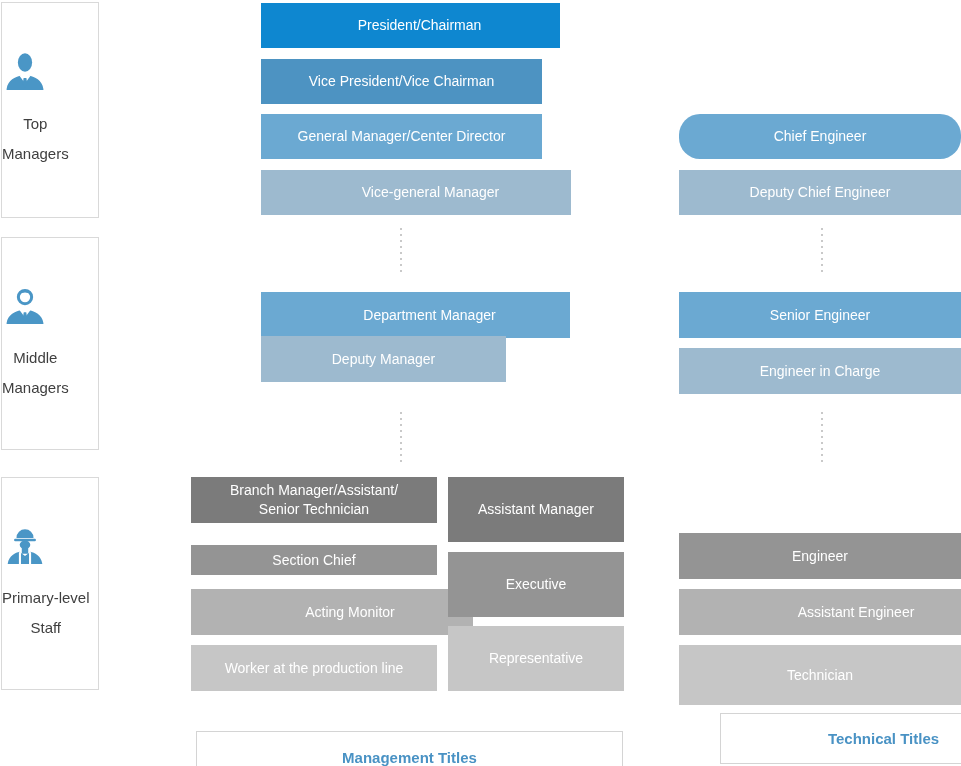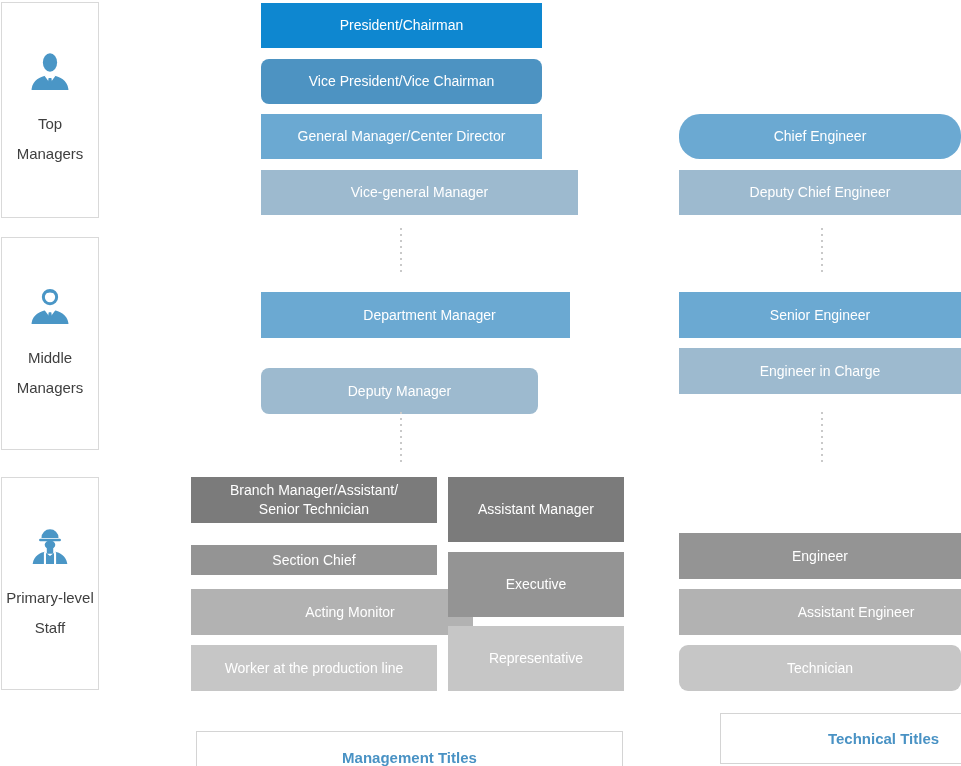--- a/index.html
+++ b/index.html
@@ -17,21 +17,21 @@
   }
   
   .group-box {
     position: absolute;
     left: 1px;
     width: 96px;
     background: #ffffff;
     border: 1px solid #d9d9d9;
     display: flex;
     flex-direction: column;
-    align-items: center;
+    align-items: flex-start;
     justify-content: center;
   }
   .group-icon { width: 46px; height: 46px; }
   .group-label {
     margin-top: 12px;
     font-size: 15px;
     color: #3f3f3f;
     text-align: center;
     white-space: pre-line;
     line-height: 30px;
@@ -41,21 +41,21 @@
     position: absolute;
     display: flex;
     align-items: center;
     justify-content: center;
     color: #ffffff;
     font-size: 14px;
     line-height: 19px;
     text-align: center;
     white-space: pre-line;
   }
-  .c-blue1 { background: #0e87d0; }
+  .c-blue1 { background: #0e87d0; padding-left: 18px; }
   .c-blue2 { background: #4d93c2; }
   .c-blue3 { background: #6ba9d2; }
   .c-blue4 { background: #9dbacf; }
   .c-gray1 { background: #7b7b7b; }
   .c-gray2 { background: #949494; }
   .c-gray3 { background: #b2b2b2; padding-left: 36px; }
   .c-gray4 { background: #c6c6c6; }
   
   .dotline {
     position: absolute;
@@ -114,28 +114,28 @@
       <rect class="fill" x="17.2" y="19" width="5.6" height="6"></rect>
       <path class="fill" d="M5 33.5 C6 26.5 12 24 15.2 23.2 L20 27 L24.8 23.2 C28 24 34 26.5 35 33.5 L35 34 L5 34 Z"></path>
       <rect x="14.7" y="23.6" width="1.8" height="10.4" fill="#ffffff"></rect>
       <rect x="23.5" y="23.6" width="1.8" height="10.4" fill="#ffffff"></rect>
     </svg>
     <div class="group-label">Primary-level
 Staff</div>
   </div>
 
   <div class="node c-blue1" style="left:261px;top:3px;width:281px;height:45px;">President/Chairman</div>
-  <div class="node c-blue2" style="left:261px;top:59px;width:281px;height:45px;border-radius:8px;">Vice President/Vice Chairman</div>
+  <div class="node c-blue2" style="left:261px;top:59px;width:281px;height:45px;">Vice President/Vice Chairman</div>
   <div class="node c-blue3" style="left:261px;top:114px;width:281px;height:45px;">General Manager/Center Director</div>
-  <div class="node c-blue4" style="left:261px;top:170px;width:317px;height:45px;">Vice-general Manager</div>
+  <div class="node c-blue4" style="left:261px;top:170px;width:281px;height:45px;padding-left:29px;">Vice-general Manager</div>
 
   <div class="dotline" style="left:400px;top:228px;height:46px;"></div>
 
   <div class="node c-blue3" style="left:261px;top:292px;width:281px;height:46px;padding-left:28px;">Department Manager</div>
-  <div class="node c-blue4" style="left:261px;top:368px;width:277px;height:46px;border-radius:8px;">Deputy Manager</div>
+  <div class="node c-blue4" style="left:261px;top:336px;width:245px;height:46px;">Deputy Manager</div>
 
   <div class="dotline" style="left:400px;top:412px;height:52px;"></div>
 
   <div class="node c-gray1" style="left:191px;top:477px;width:246px;height:46px;">Branch Manager/Assistant/
 Senior Technician</div>
   <div class="node c-gray2" style="left:191px;top:533px;width:246px;height:30px;margin-top:12px;">Section Chief</div>
   <div class="node c-gray3" style="left:191px;top:589px;width:246px;height:46px;">Acting Monitor</div>
   <div class="node c-gray4" style="left:191px;top:645px;width:246px;height:46px;">Worker at the production line</div>
 
   <div class="node c-gray1" style="left:448px;top:477px;width:176px;height:65px;">Assistant Manager</div>
@@ -147,18 +147,18 @@
 
   <div class="dotline" style="left:821px;top:228px;height:46px;"></div>
 
   <div class="node c-blue3" style="left:679px;top:292px;width:282px;height:46px;">Senior Engineer</div>
   <div class="node c-blue4" style="left:679px;top:348px;width:282px;height:46px;">Engineer in Charge</div>
 
   <div class="dotline" style="left:821px;top:412px;height:52px;"></div>
 
   <div class="node c-gray2" style="left:679px;top:533px;width:282px;height:46px;">Engineer</div>
   <div class="node c-gray3" style="left:679px;top:589px;width:282px;height:46px;">Assistant Engineer</div>
-  <div class="node c-gray4" style="left:679px;top:645px;width:282px;height:46px;border-radius:9px;">Technician</div>
+  <div class="node c-gray4" style="left:679px;top:645px;width:282px;height:60px;">Technician</div>
 
   <div class="footer-box" style="left:196px;top:712px;width:425px;height:50px;">Management Titles</div>
   <div class="footer-box" style="left:720px;top:694px;width:237px;height:49px;padding-left:44px;">Technical Titles</div>
 
 </div>
 
 </body></html>

